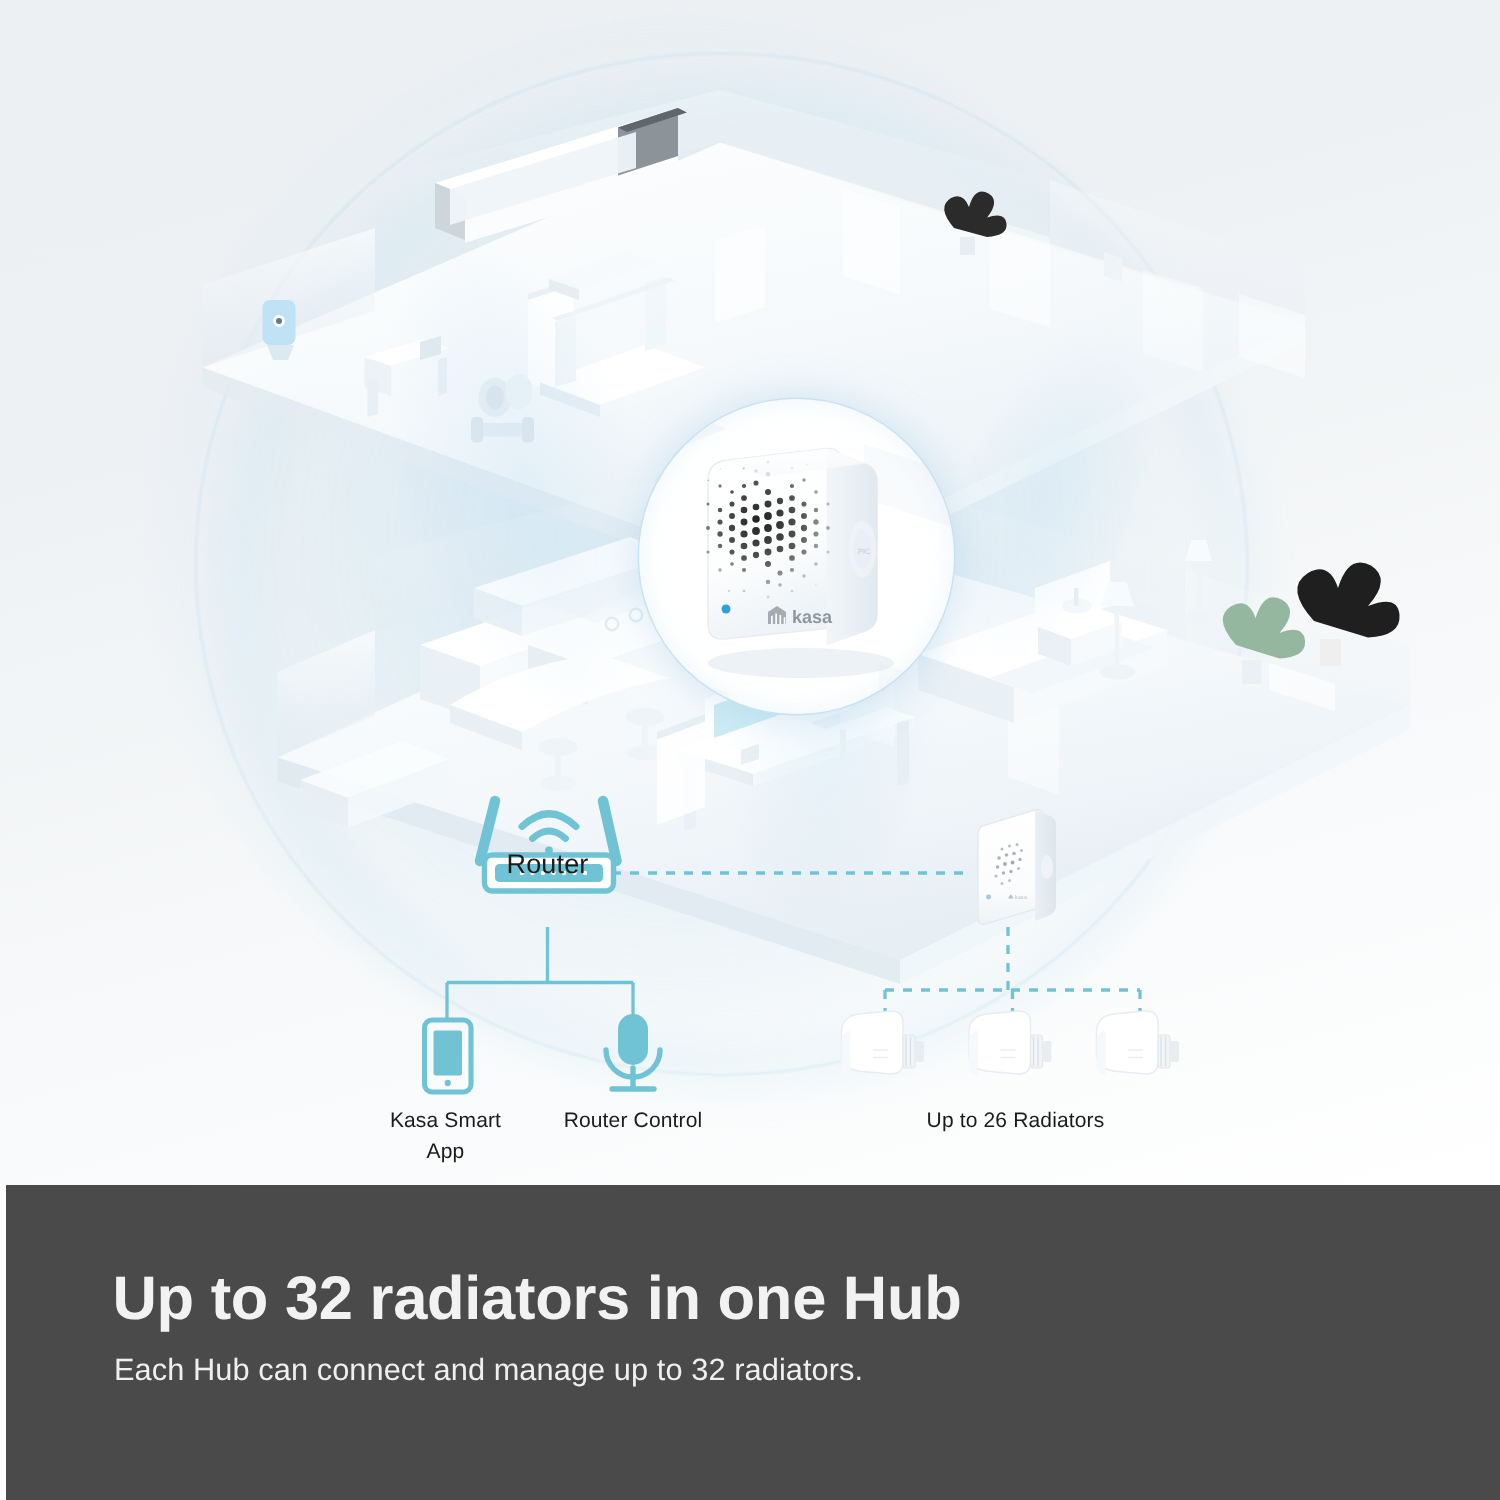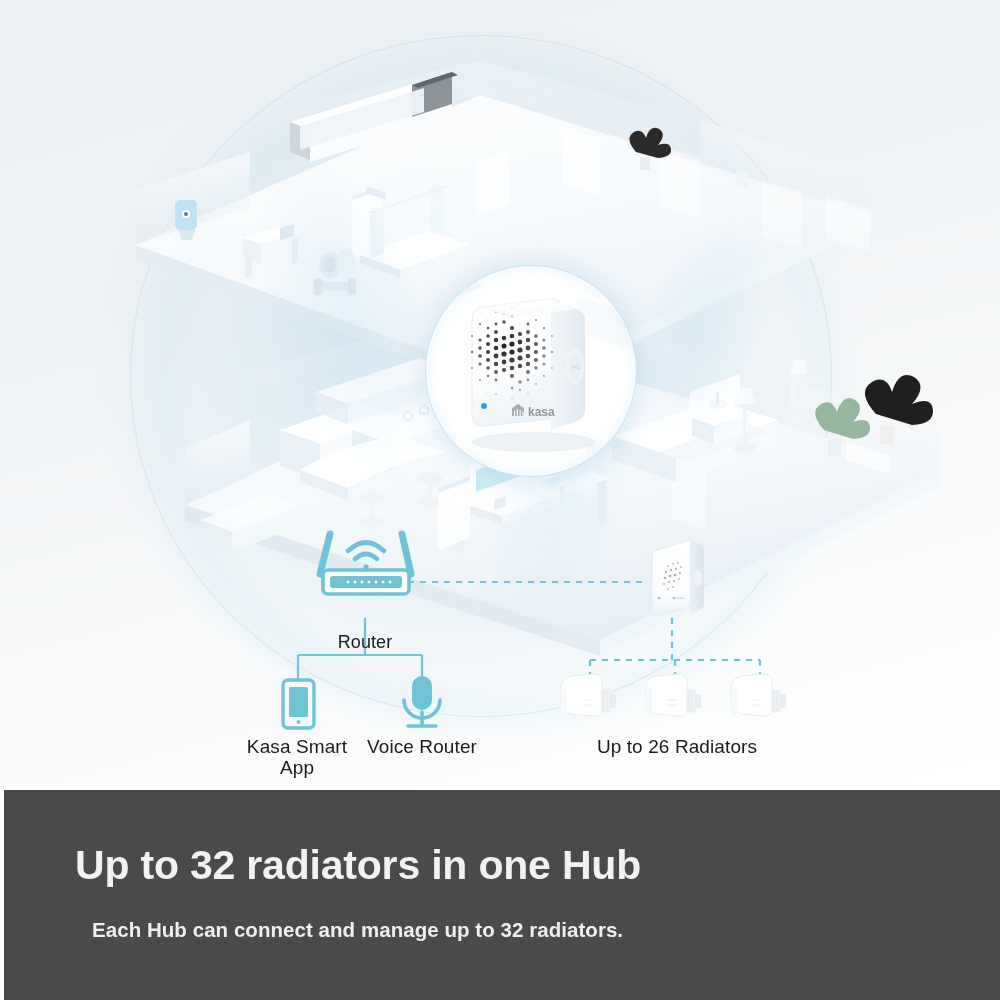--- a/index.html
+++ b/index.html
@@ -45,40 +45,40 @@
   .inset{
     position:absolute;left:425px;top:265px;width:210px;height:210px;border-radius:50%;
     background:#ffffff;
     border:1.6px solid #c9e2f0;
     box-shadow:0 0 26px rgba(140,190,225,.35), inset 0 0 18px rgba(220,238,248,.55);
     overflow:hidden;
   }
 
   
   .lbl{
-    position:absolute;color:#1b1b1b;font-size:19px;line-height:21px;
+    position:absolute;color:#1b1b1b;font-size:14px;line-height:21px;
     text-align:center;letter-spacing:.1px;white-space:pre-line;
   }
-  .lbl-router{left:300px;top:632px;width:130px;font-size:18px;}
+  .lbl-router{left:300px;top:566px;width:130px;font-size:18px;}
   .lbl-app{left:232px;top:736px;width:130px;}
   .lbl-voice{left:355px;top:736px;width:134px;}
   .lbl-rad{left:573px;top:736px;width:208px;}
 
   
   .banner{
     position:absolute;left:4px;top:790px;width:1000px;height:254px;background:#4a4a4a;
   }
   .banner h1{
     position:absolute;left:71px;top:52px;margin:0;
     color:#f2f2f2;font-size:41px;font-weight:700;letter-spacing:-.2px;
     font-family:"Liberation Sans","DejaVu Sans",sans-serif;
   }
   .banner p{
-    position:absolute;left:72px;top:112px;margin:16px;
-    color:#efefef;font-size:20.5px;font-weight:700;letter-spacing:.05px;
+    position:absolute;left:72px;top:112px;margin:0;
+    color:#efefef;font-size:20.5px;font-weight:400;letter-spacing:.05px;
   }
 </style>
 </head>
 <body>
 
 <div id="stage">
 
   <div class="hero">
     <div class="bg-tint"></div>
     <div class="aura"></div>
@@ -602,21 +602,21 @@
           <text x="16" y="11.5" font-family="Liberation Sans, sans-serif" font-size="12" font-weight="700" fill="#8e989f">kasa</text>
         </g>
 
         <path d="M57 41 l68 -8 l26 10 l-68 9 z" fill="url(#pTop)" opacity=".8"></path>
       </svg>
     </div>
 
     <div class="lbl lbl-router">Router</div>
     <div class="lbl lbl-app">Kasa Smart
 App</div>
-    <div class="lbl lbl-voice">Voice Router</div>
+    <div class="lbl lbl-voice">Router Control</div>
     <div class="lbl lbl-rad">Up to 26 Radiators</div>
   </div>
 
   <div class="banner">
     <h1>Up to 32 radiators in one Hub</h1>
     <p>Each Hub can connect and manage up to 32 radiators.</p>
   </div>
 
 </div>
 

